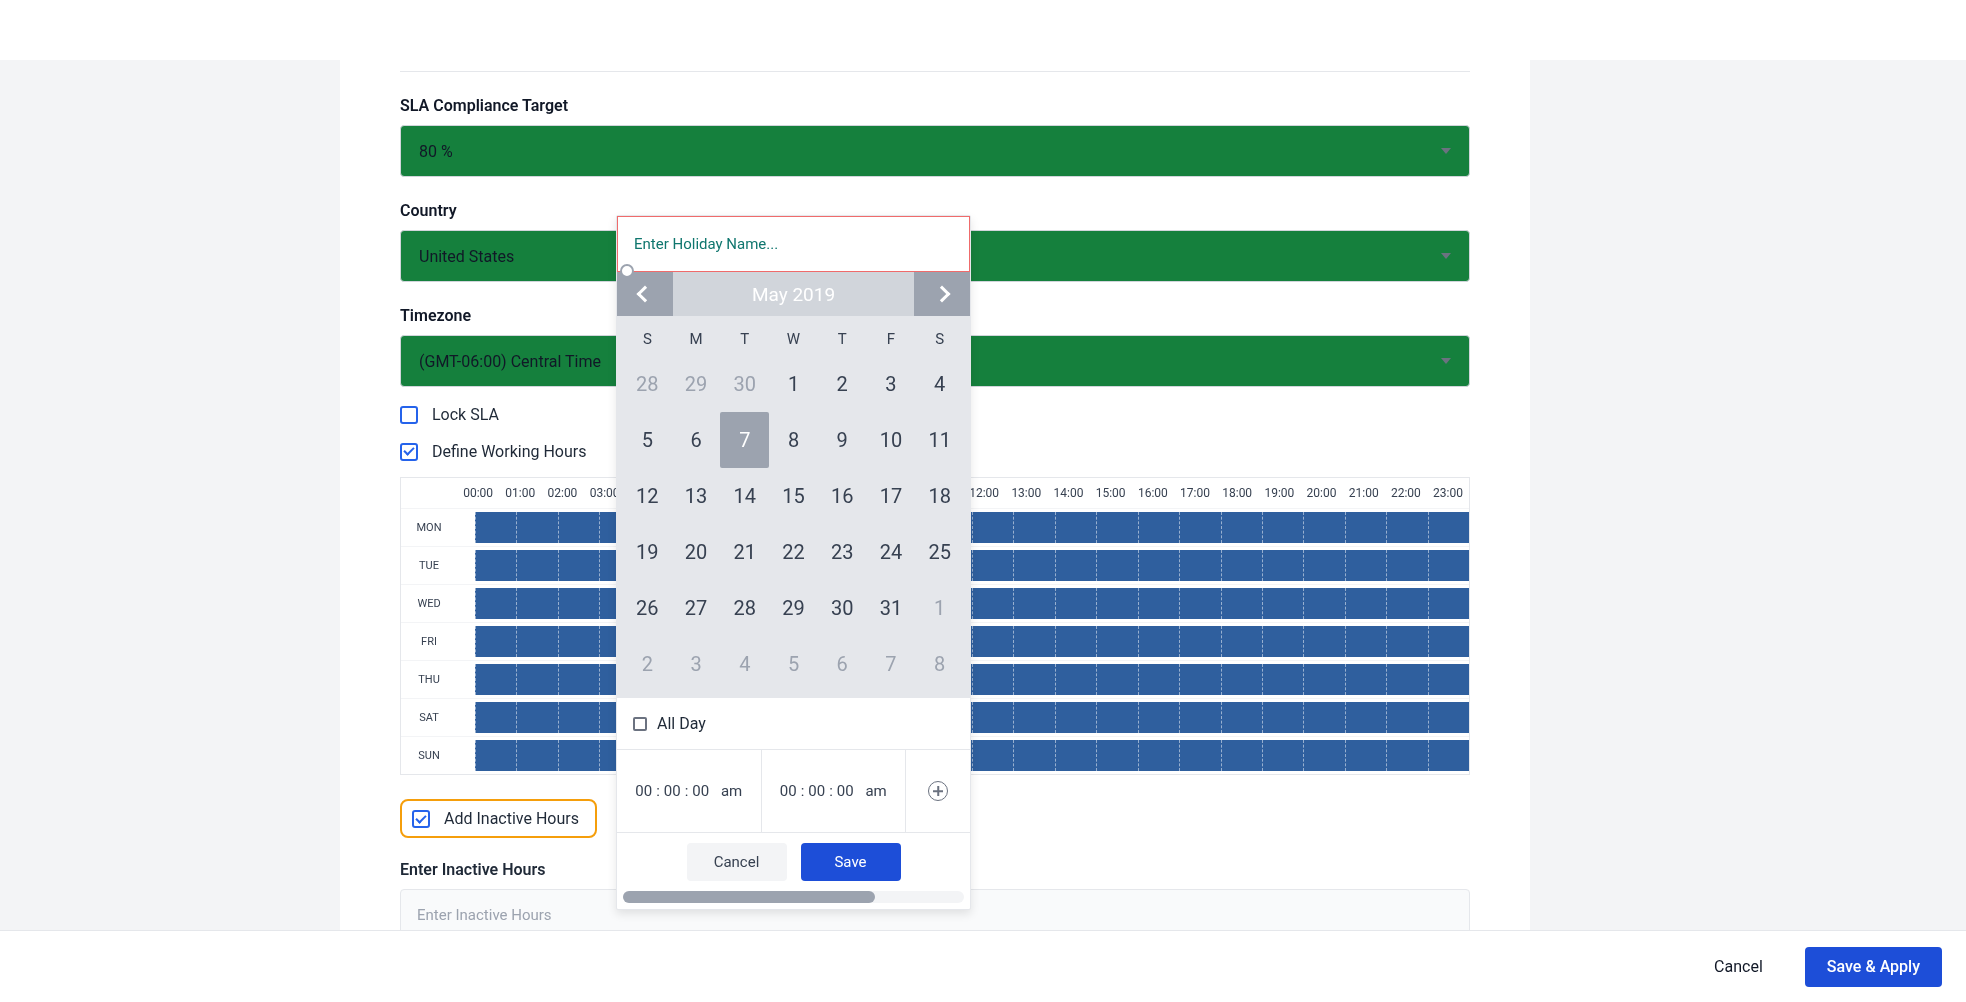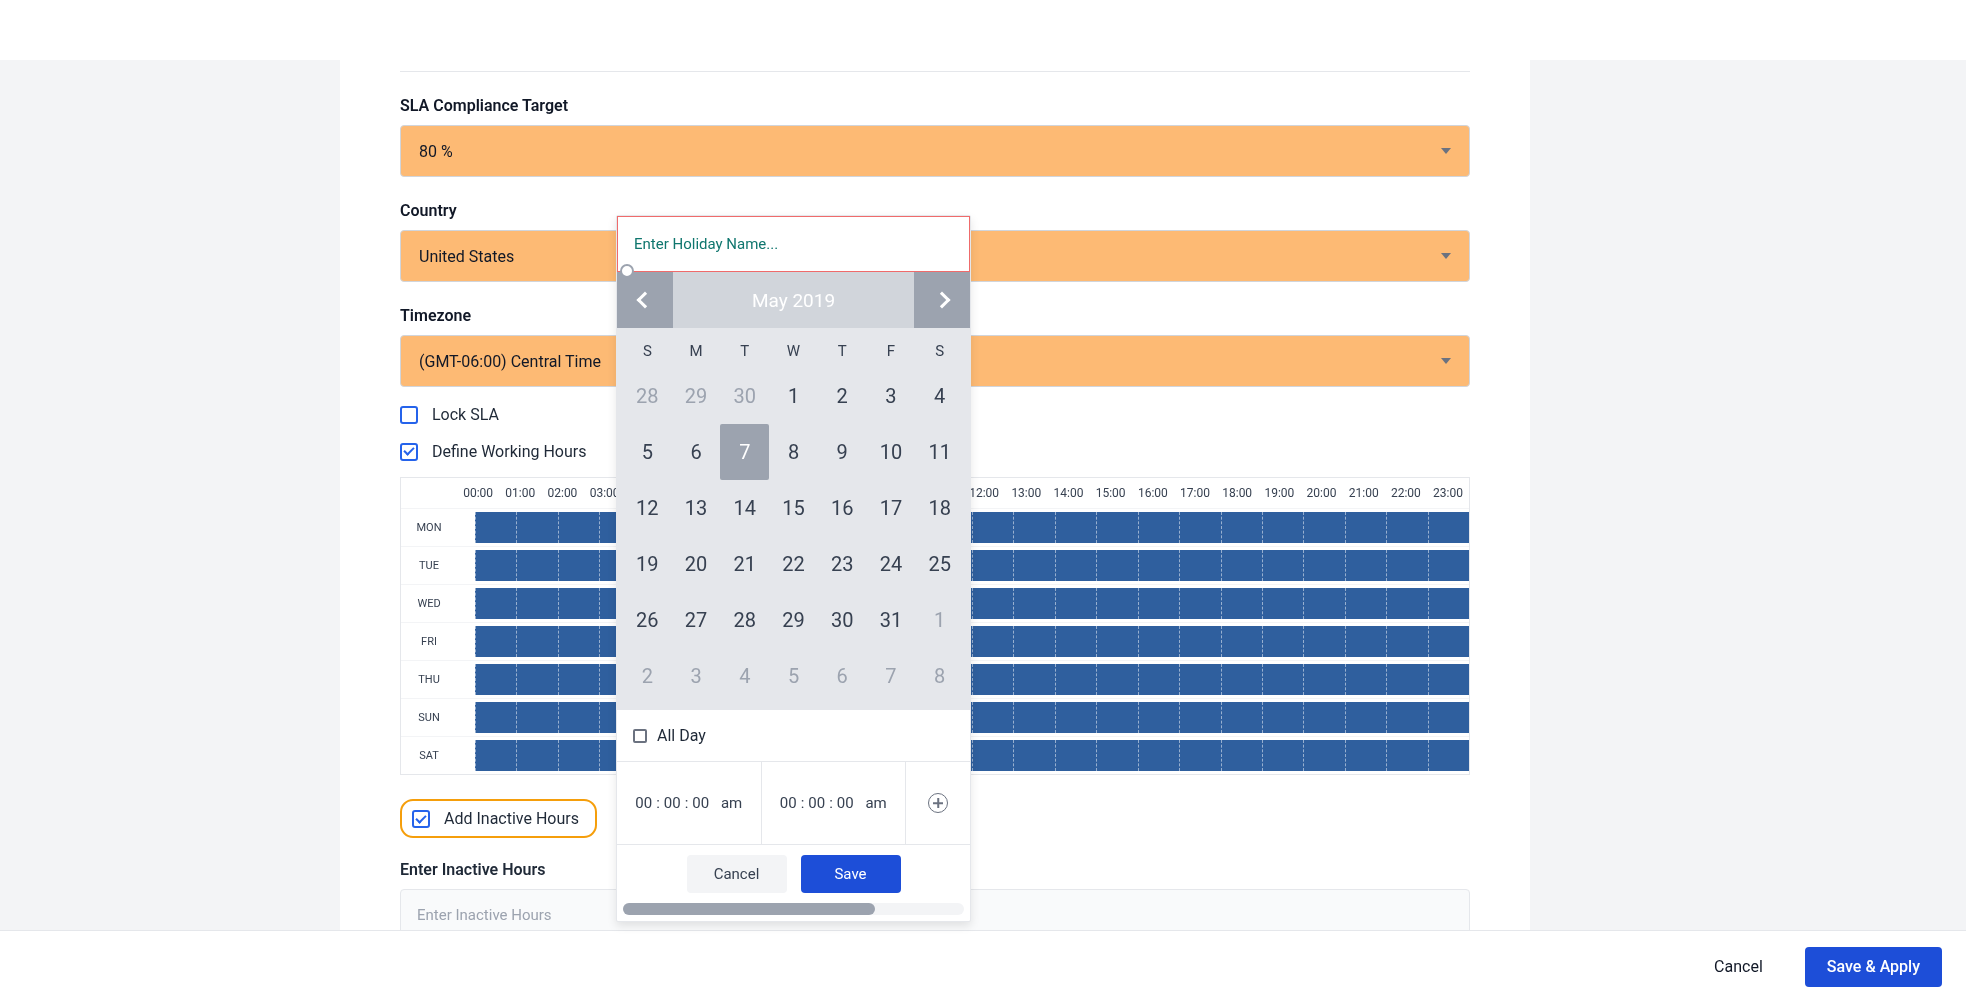--- a/index.html
+++ b/index.html
@@ -6,48 +6,48 @@
   html, body { width: 1966px; height: 1002px; font-family: -apple-system, BlinkMacSystemFont, "Segoe UI", Roboto, Arial, sans-serif; background: #fff; color: #1f2937; overflow: hidden; }
 
   .page-outer { position: relative; width: 100%; height: 100%; }
   .gray-band { position: absolute; top: 60px; left: 0; right: 0; height: 880px; background: #f3f4f6; }
   .content-card { position: absolute; top: 12px; left: 340px; width: 1190px; height: 945px; background: #fff; padding: 0 60px 40px 60px; }
 
   .divider-top { height: 60px; border-bottom: 1px solid #e5e7eb; }
 
   .form-group { margin-top: 24px; }
   .form-label { font-size: 16px; font-weight: 600; color: #111827; display: block; margin-bottom: 10px; }
-  .form-select { width: 100%; height: 52px; border: 1px solid #d1d5db; border-radius: 4px; padding: 0 18px; display: flex; align-items: center; justify-content: space-between; font-size: 16px; color: #111827; background: #fdba74; }
+  .form-select { width: 100%; height: 52px; border: 1px solid #d1d5db; border-radius: 4px; padding: 0 18px; display: flex; align-items: center; justify-content: space-between; font-size: 16px; color: #111827; background: #15803d; }
   .chev-down { width: 0; height: 0; border-left: 5px solid transparent; border-right: 5px solid transparent; border-top: 6px solid #6b7280; }
 
   .check-row { display: flex; align-items: center; gap: 14px; margin-top: 18px; font-size: 16px; }
   .check-box { width: 18px; height: 18px; border: 2px solid #2563eb; border-radius: 3px; display: flex; align-items: center; justify-content: center; }
   .check-mark { width: 10px; height: 6px; border-left: 2px solid #2563eb; border-bottom: 2px solid #2563eb; transform: rotate(-45deg); margin-top: -3px; }
 
-  .highlight-box { display: inline-flex; align-items: flex-end; gap: 14px; padding: 8px 16px 8px 10px; border: 2px solid #f59e0b; border-radius: 13px; margin-top: 24px; }
+  .highlight-box { display: inline-flex; align-items: flex-end; gap: 14px; padding: 8px 16px 8px 10px; border: 2px solid #f59e0b; border-radius: 8px; margin-top: 24px; }
 
   
   .schedule-wrap { margin-top: 16px; border: 1px solid #e5e7eb; position: relative; }
   .time-header { display: flex; height: 30px; align-items: center; padding-left: 56px; background: #fff; font-size: 12px; color: #374151; overflow: hidden; }
   .time-header span { flex: 1; text-align: center; min-width: 0; }
   .sched-row { display: flex; height: 38px; align-items: stretch; border-top: 1px solid #f3f4f6; }
   .sched-day { width: 56px; display: flex; align-items: center; justify-content: center; font-size: 11px; color: #374151; background: #fff; }
   .sched-bar-wrap { flex: 1; position: relative; background: #fff; }
   .sched-bar { position: absolute; top: 3px; bottom: 3px; left: 18px; right: 0; background: #2f5f9e; }
   .sched-ticks { position: absolute; top: 0; bottom: 0; left: 0; right: 0; display: flex; pointer-events: none; }
   .sched-ticks span { flex: 1; border-left: 1px dashed rgba(255,255,255,0.5); }
 
   .inactive-label { margin-top: 22px; font-size: 16px; font-weight: 600; }
   .inactive-input { margin-top: 10px; height: 52px; width: 100%; border: 1px solid #e5e7eb; background: #f9fafb; border-radius: 4px; display: flex; align-items: center; padding: 0 16px; font-size: 15px; color: #9ca3af; }
 
   
   .cal-pop { position: absolute; top: 215px; left: 616px; width: 355px; background: #fff; border: 1px solid #e5e7eb; box-shadow: 0 4px 10px rgba(0,0,0,0.1); border-radius: 2px; z-index: 50; }
   .cal-input { height: 56px; border: 1px solid #ef6b6b; margin: 0; display: flex; align-items: center; padding: 0 16px; font-size: 15px; color: #0f766e; position: relative; }
   .radio-knob { position: absolute; left: 2px; bottom: -7px; width: 14px; height: 14px; background: #fff; border: 2px solid #9ca3af; border-radius: 50%; z-index: 2; }
-  .cal-hdr { height: 56px; display: flex; align-items: stretch; }
+  .cal-hdr { height: 44px; display: flex; align-items: stretch; }
   .cal-nav { width: 56px; background: #9ca3af; display: flex; align-items: center; justify-content: center; }
   .cal-title { flex: 1; background: #d1d5db; display: flex; align-items: center; justify-content: center; color: #fff; font-size: 19px; }
   .chev-left, .chev-right { width: 12px; height: 12px; border-left: 3px solid #fff; border-bottom: 3px solid #fff; }
   .chev-left { transform: rotate(45deg); }
   .chev-right { transform: rotate(-135deg); }
 
   .cal-grid { background: #e5e7eb; padding: 6px 6px 6px 6px; }
   .cal-row { display: flex; }
   .cal-cell { flex: 1; height: 56px; display: flex; align-items: center; justify-content: center; font-size: 20px; color: #374151; }
   .cal-dow { height: 34px; font-size: 15px; color: #374151; font-weight: 400; }
@@ -317,54 +317,54 @@
                   <span></span>
                   <span></span>
                   <span></span>
                   <span></span>
                   <span></span>
                 </div>
               </div>
             </div>
           </div>
           <div class="sched-row">
+            <div class="sched-day">SAT</div>
+            <div class="sched-bar-wrap">
+              <div class="sched-bar">
+                <div class="sched-ticks">
+                  <span></span>
+                  <span></span>
+                  <span></span>
+                  <span></span>
+                  <span></span>
+                  <span></span>
+                  <span></span>
+                  <span></span>
+                  <span></span>
+                  <span></span>
+                  <span></span>
+                  <span></span>
+                  <span></span>
+                  <span></span>
+                  <span></span>
+                  <span></span>
+                  <span></span>
+                  <span></span>
+                  <span></span>
+                  <span></span>
+                  <span></span>
+                  <span></span>
+                  <span></span>
+                  <span></span>
+                </div>
+              </div>
+            </div>
+          </div>
+          <div class="sched-row">
             <div class="sched-day">SUN</div>
-            <div class="sched-bar-wrap">
-              <div class="sched-bar">
-                <div class="sched-ticks">
-                  <span></span>
-                  <span></span>
-                  <span></span>
-                  <span></span>
-                  <span></span>
-                  <span></span>
-                  <span></span>
-                  <span></span>
-                  <span></span>
-                  <span></span>
-                  <span></span>
-                  <span></span>
-                  <span></span>
-                  <span></span>
-                  <span></span>
-                  <span></span>
-                  <span></span>
-                  <span></span>
-                  <span></span>
-                  <span></span>
-                  <span></span>
-                  <span></span>
-                  <span></span>
-                  <span></span>
-                </div>
-              </div>
-            </div>
-          </div>
-          <div class="sched-row">
-            <div class="sched-day">SAT</div>
             <div class="sched-bar-wrap">
               <div class="sched-bar">
                 <div class="sched-ticks">
                   <span></span>
                   <span></span>
                   <span></span>
                   <span></span>
                   <span></span>
                   <span></span>
                   <span></span>

